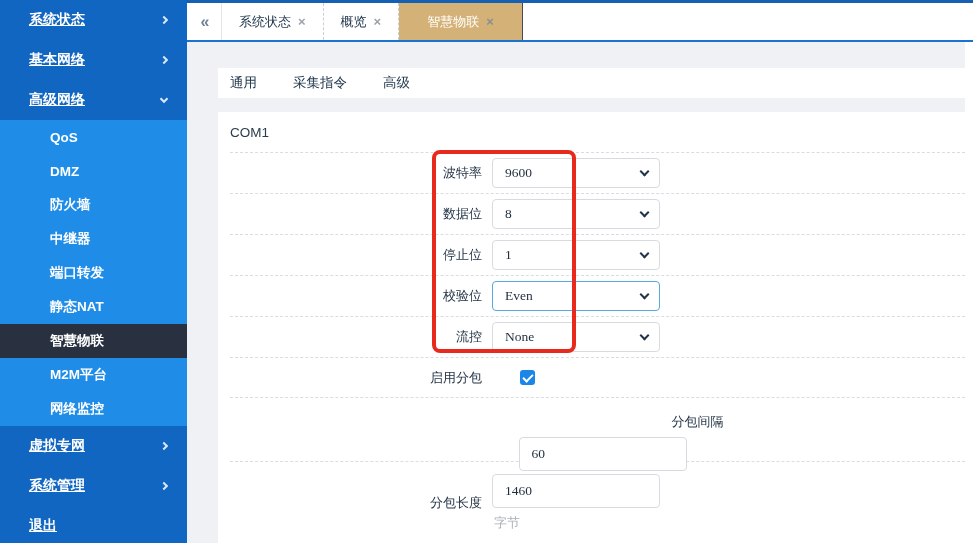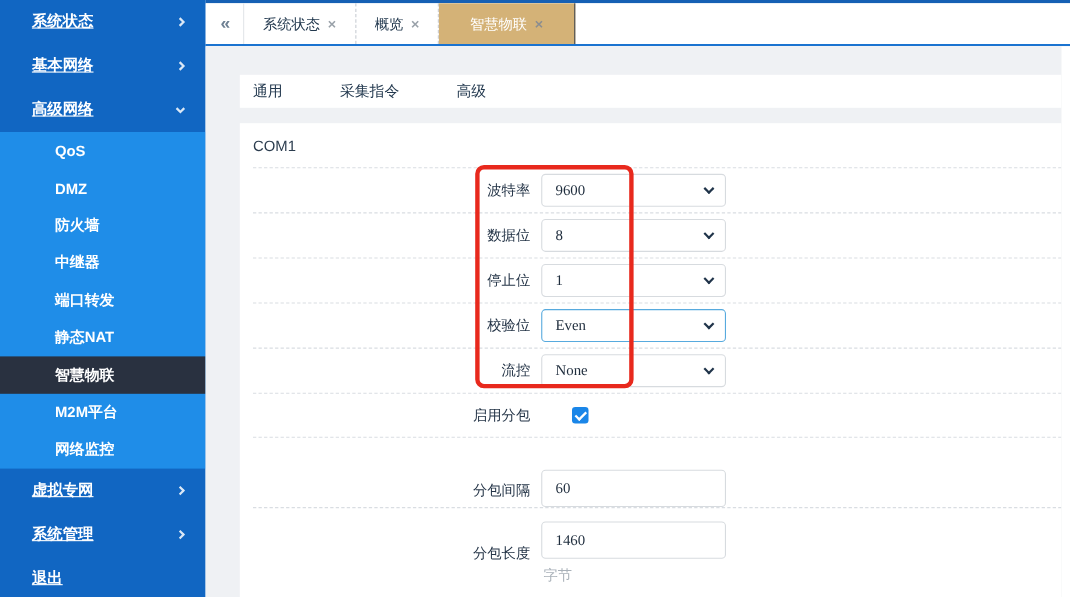--- a/index.html
+++ b/index.html
@@ -31,30 +31,30 @@
          color:#22384e; border-right:1px dashed #c9ced4; cursor:pointer; white-space:nowrap; }
   .tab .x { color:#99a1a9; font-size:13px; font-weight:bold; }
   .tab.active { background:#d4b277; color:#fff; border-right:1px solid #454a50; padding:0 28px; }
   .tab.active .x { color:#8a8d90; }
   .blue-line { height:2px; background:#1a73d0; }
 
   .content { flex:1; min-height:0; background:#fff; padding-right:8px; }
   .content-inner { height:100%; background:#eff1f4; padding:26px 0 0 31px; overflow:hidden; }
 
   .card { background:#fff; }
-  .tabs-card { height:30px; display:flex; align-items:center; gap:52px; padding:0 12px;
+  .tabs-card { height:30px; display:flex; align-items:center; gap:36px; padding:0 12px;
                font-size:13.5px; color:#22384e; }
   .ctab { cursor:pointer; }
 
   .form-card { margin-top:14px; height:431px; position:relative; padding-left:12px; overflow:hidden; }
   .heading-row { height:41px; display:flex; align-items:center; font-size:13.5px;
                  color:#2b3c4e; border-bottom:1px dashed #d9dde2; }
   .row { display:flex; align-items:center; height:41px; border-bottom:1px dashed #d9dde2;font-family:Liberation Serif, serif; }
   .row.cbx { height:40px;gap:28px; }
-  .row.tall { height:64px; align-items:flex-end; padding-top:9px; }
+  .row.tall { height:64px; align-items:center; padding-top:9px;flex-direction:column; }
   .row.last { border-bottom:none; height:81px; }
   .lbl { width:252px; flex-shrink:0; text-align:right; font-size:13px; color:#243447; line-height:30px; }
   .row .lbl { line-height:normal; }
   .row.tall .lbl, .row.last .lbl { line-height:30px; }
   .ctrl { margin-left:10px; }
   .select { width:168px; height:30px; background:#fff; border:1px solid #d7dbdf; border-radius:4px;
             display:flex; align-items:center; justify-content:space-between;
             padding:0 11px 0 12px; font-size:13.5px; color:#1f2d3d; cursor:pointer; }
   .select.focused { border-color:#57aade; }
   .caret { width:7px; height:7px; border-right:2px solid #20344a; border-bottom:2px solid #20344a;

